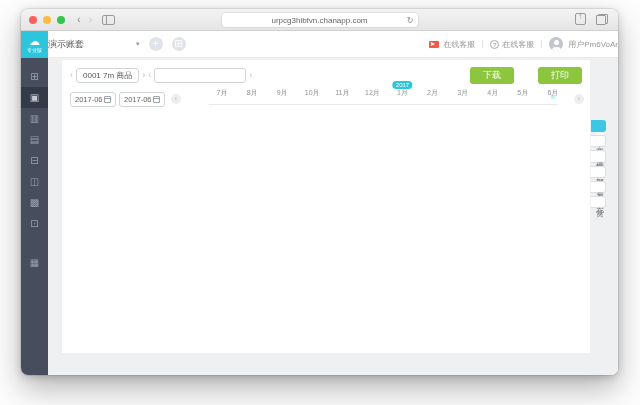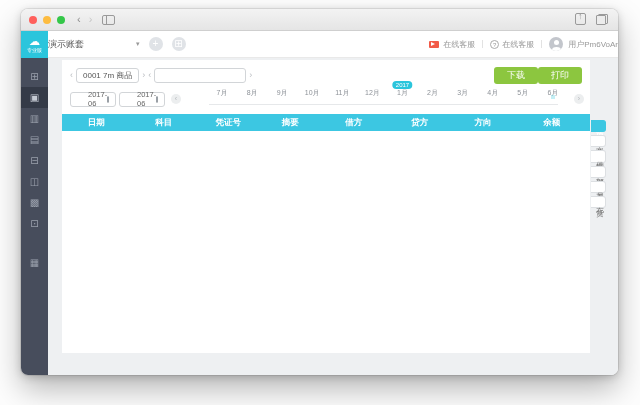--- a/index.html
+++ b/index.html
@@ -67,28 +67,28 @@
     display:flex; flex-direction:column; }
 
   
   .row1 { flex:0 0 26px; position:relative; display:flex; align-items:center; padding:4px 8px 0; }
   .selgroup { display:flex; align-items:center; gap:3px; }
   .chev { font-size:9px; color:#b9bcc0; }
   .selbox { height:15px; border:1px solid #d2d5d8; border-radius:3px; display:flex; align-items:center;
     justify-content:center; font-size:8px; color:#555; padding:0 6px; background:#fff; }
   .selbox.empty { width:92px; }
   .pagetitle { position:absolute; left:0; right:0; text-align:center; font-size:11px; font-weight:bold; color:#333; top:7px; }
-  .btns { margin-left:auto; display:flex; gap:0; position:relative; z-index:1; }
+  .btns { margin-left:auto; display:flex; gap:24px; position:relative; z-index:1; }
   .greenbtn { width:44px; height:17px; background:#8cc63f; color:#fff; font-size:9px; border:none;
     border-radius:3px; cursor:pointer; line-height:17px; text-align:center; }
 
   
   .row2 { flex:0 0 26px; display:flex; align-items:center; padding:0 6px 0 8px; }
   .datebox { width:46px; height:15px; border:1px solid #d2d5d8; border-radius:3px; display:flex;
-    align-items:center; justify-content:space-between; padding:0 17px; font-size:7.5px; color:#666; background:#fff; }
+    align-items:center; justify-content:space-between; padding:0 4px; font-size:7.5px; color:#666; background:#fff; }
   .datebox + .datebox { margin-left:3px; }
   .calicon { width:7px; height:7px; border:1px solid #9aa0a6; border-radius:1px; position:relative; }
   .calicon::after { content:""; position:absolute; left:0; right:0; top:1.5px; height:1px; background:#9aa0a6; }
   .tl-chev { width:10px; height:10px; border-radius:50%; background:#eceeef; color:#b4b8bc; font-size:7px;
     line-height:10px; text-align:center; flex:0 0 10px; cursor:pointer; }
   .tl-chev.left { margin-left:6px; }
   .timeline { flex:1; position:relative; height:26px; margin:0 2px; }
   .tl-line { position:absolute; left:26px; right:14px; bottom:7px; border-top:1px solid #e6e8ea; }
   .months { position:absolute; left:30px; right:10px; top:2px; bottom:0; display:flex; justify-content:space-between; }
   .month { position:relative; width:18px; text-align:center; cursor:pointer; }
@@ -120,20 +120,24 @@
     <div class="lights">
       <span class="light r"></span>
       <span class="light y"></span>
       <span class="light g"></span>
     </div>
     <div class="navbtns">
       <span>‹</span>
       <span class="fwd">›</span>
     </div>
     <div class="sbtoggle"></div>
+    <div class="urlbar">
+      <span>urpcg3hibfvn.chanapp.com</span>
+      <span class="reload">↻</span>
+    </div>
     <div class="tb-right">
       <span class="shareicon"></span>
       <span class="tabsicon"></span>
     </div>
   </div>
 
   <div class="winbody">
     <div class="leftcol">
       <div class="logo">
         <span class="cloud">☁</span>
@@ -234,30 +238,20 @@
                   <div class="month"><span class="mlabel">2月</span><span class="dot"></span></div>
                   <div class="month"><span class="mlabel">3月</span><span class="dot"></span></div>
                   <div class="month"><span class="mlabel">4月</span><span class="dot"></span></div>
                   <div class="month"><span class="mlabel">5月</span><span class="dot"></span></div>
                   <div class="month active"><span class="mlabel">6月</span><span class="dot"></span></div>
                 </div>
             </div>
             <span class="tl-chev">›</span>
           </div>
 
-          <div class="thead" id="thead">
-              <span class="th">日期</span>
-              <span class="th">科目</span>
-              <span class="th">凭证号</span>
-              <span class="th">摘要</span>
-              <span class="th">借方</span>
-              <span class="th">贷方</span>
-              <span class="th">方向</span>
-              <span class="th">余额</span>
-            </div>
           <div class="tbody"></div>
 
         </div>
 
         <div class="sidetabs" id="sidetabs">
             <div class="vtab active">项目</div>
             <div class="vtab">客户</div>
             <div class="vtab">供应商</div>
             <div class="vtab">部门</div>
             <div class="vtab">员工</div>

